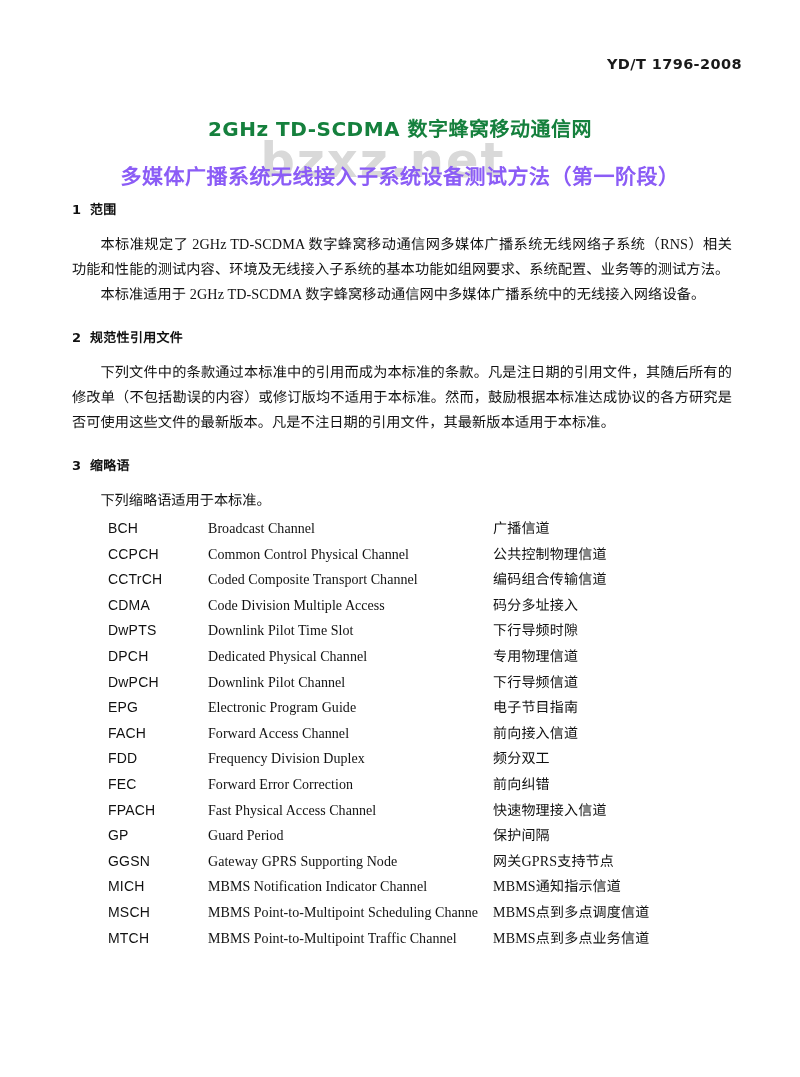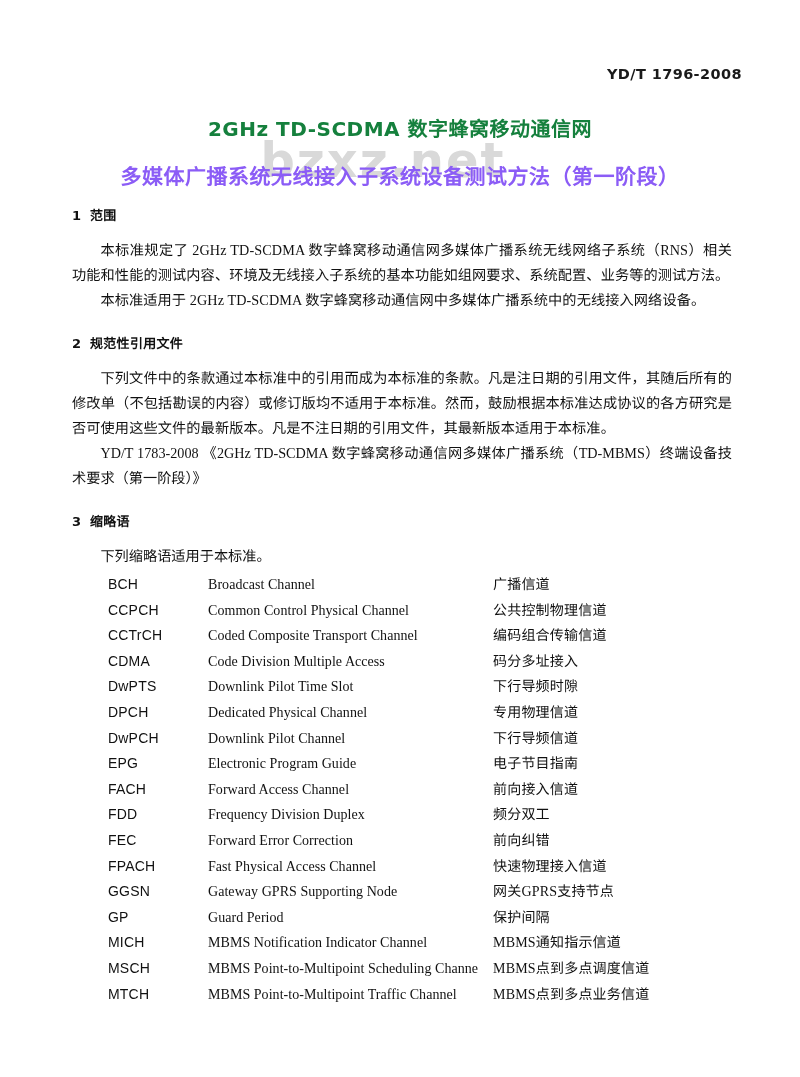--- a/index.html
+++ b/index.html
@@ -42,21 +42,21 @@
 
   .content {
     position: relative;
     z-index: 2;
   }
 
   
   .std-number {
     position: absolute;
     right: 58px;
-    top: 66px;
+    top: 56px;
     font-family: "DejaVu Sans", "Liberation Sans", sans-serif;
     font-size: 14.5px;
     font-weight: bold;
     letter-spacing: 0.4px;
     color: #1a1a1a;
   }
 
   
   .title-block {
     position: absolute;
@@ -78,21 +78,21 @@
     font-size: 21px;
     font-weight: bold;
     letter-spacing: 0.5px;
     color: #8b5cf6;
   }
 
   
   .body-area {
     position: absolute;
     left: 72px;
-    top: 205px;
+    top: 199px;
     width: 660px;
   }
 
   .section-heading {
     font-family: "DejaVu Sans", "Liberation Sans", sans-serif;
     font-size: 13px;
     font-weight: bold;
     color: #111;
     margin: 0 0 14px 0;
     letter-spacing: 0.3px;
@@ -187,21 +187,20 @@
       </div>
       <p class="para">本标准规定了 2GHz TD-SCDMA 数字蜂窝移动通信网多媒体广播系统无线网络子系统（RNS）相关功能和性能的测试内容、环境及无线接入子系统的基本功能如组网要求、系统配置、业务等的测试方法。</p>
       <p class="para">本标准适用于 2GHz TD-SCDMA 数字蜂窝移动通信网中多媒体广播系统中的无线接入网络设备。</p>
 
       <div class="spacer-md"></div>
 
       <div class="section-heading">
         <span class="sec-num">2</span><span>规范性引用文件</span>
       </div>
       <p class="para">下列文件中的条款通过本标准中的引用而成为本标准的条款。凡是注日期的引用文件，其随后所有的修改单（不包括勘误的内容）或修订版均不适用于本标准。然而，鼓励根据本标准达成协议的各方研究是否可使用这些文件的最新版本。凡是不注日期的引用文件，其最新版本适用于本标准。</p>
-      <p class="ref-para">YD/T 1783-2008 《2GHz TD-SCDMA 数字蜂窝移动通信网多媒体广播系统（TD-MBMS）终端设备技术要求（第一阶段）》</p>
 
       <div class="spacer-md"></div>
 
       <div class="section-heading">
         <span class="sec-num">3</span><span>缩略语</span>
       </div>
       <p class="abbr-intro">下列缩略语适用于本标准。</p>
 
       <table class="abbr-table">
         <tbody>
@@ -259,30 +258,30 @@
               <td class="c-abbr">FEC</td>
               <td class="c-en">Forward Error Correction</td>
               <td class="c-zh">前向纠错</td>
             </tr>
             <tr>
               <td class="c-abbr">FPACH</td>
               <td class="c-en">Fast Physical Access Channel</td>
               <td class="c-zh">快速物理接入信道</td>
             </tr>
             <tr>
+              <td class="c-abbr">GP</td>
+              <td class="c-en">Guard Period</td>
+              <td class="c-zh">保护间隔</td>
+            </tr>
+            <tr>
               <td class="c-abbr">GGSN</td>
               <td class="c-en">Gateway GPRS Supporting Node</td>
               <td class="c-zh">网关GPRS支持节点</td>
             </tr>
             <tr>
-              <td class="c-abbr">GP</td>
-              <td class="c-en">Guard Period</td>
-              <td class="c-zh">保护间隔</td>
-            </tr>
-            <tr>
               <td class="c-abbr">MICH</td>
               <td class="c-en">MBMS Notification Indicator Channel</td>
               <td class="c-zh">MBMS通知指示信道</td>
             </tr>
             <tr>
               <td class="c-abbr">MSCH</td>
               <td class="c-en">MBMS Point-to-Multipoint Scheduling Channe</td>
               <td class="c-zh">MBMS点到多点调度信道</td>
             </tr>
             <tr>

